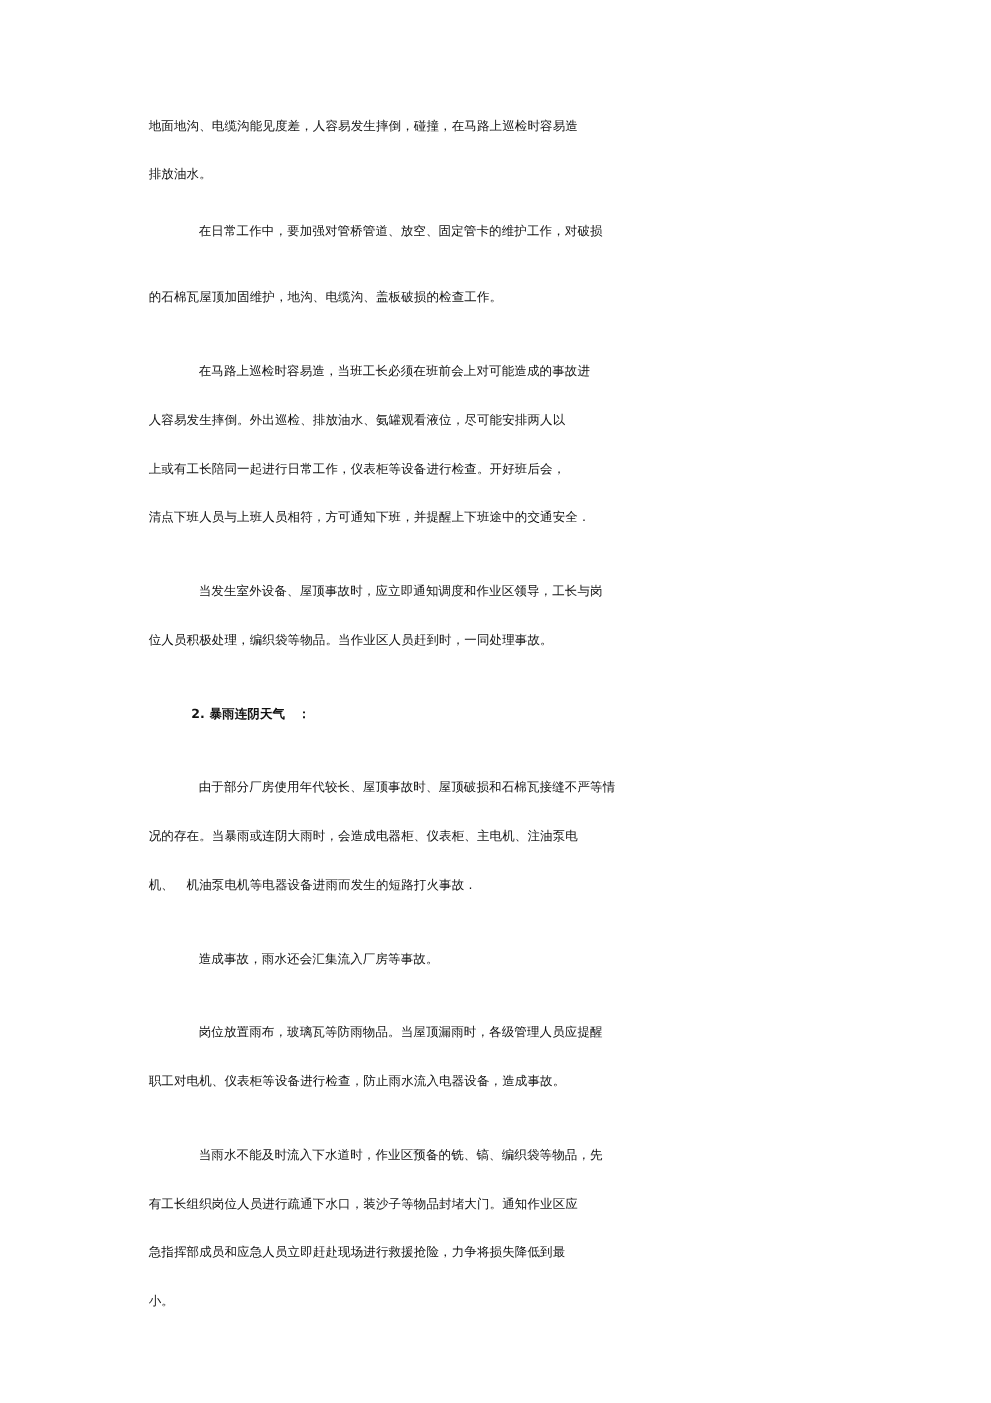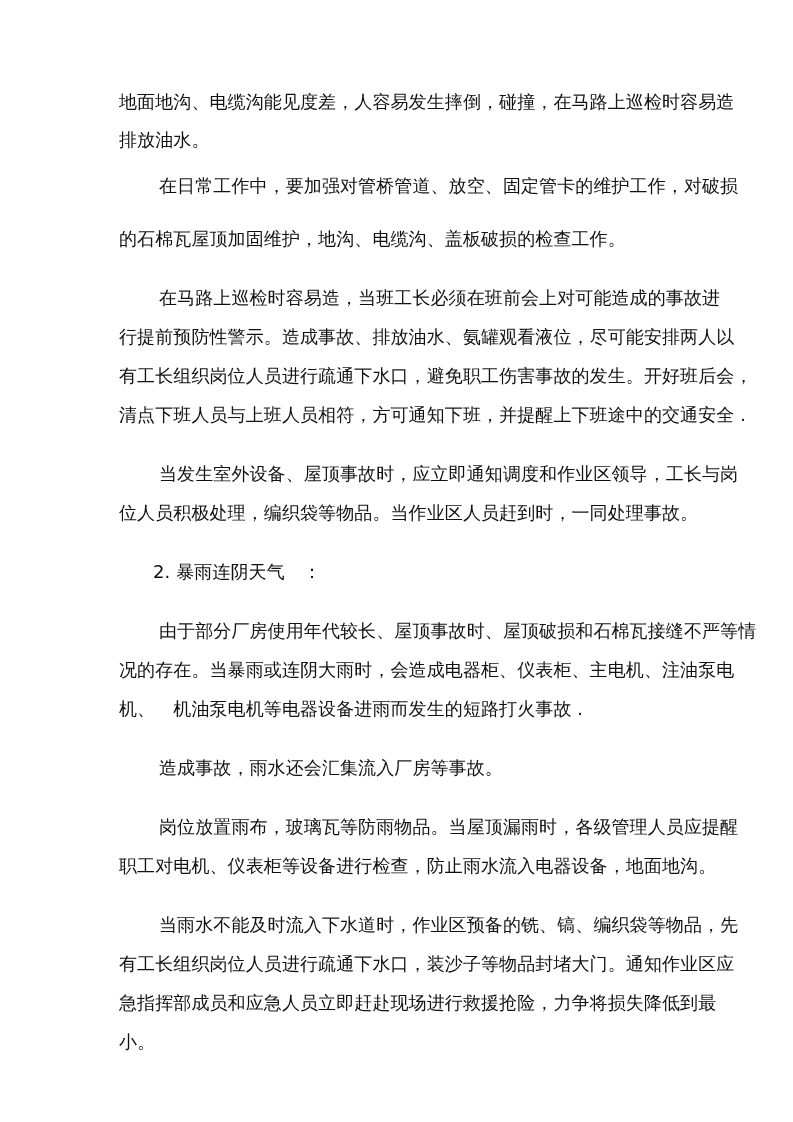--- a/index.html
+++ b/index.html
@@ -18,53 +18,53 @@
     .page {
       position: absolute;
       left: 119px;
       top: 92px;
       width: 556px;
     }
     .line {
       position: absolute;
       left: 0;
       white-space: nowrap;
-      font-size: 18px;
+      font-size: 10px;
       line-height: 20px;
       letter-spacing: 0.1px;
     }
     .indent { left: 40px; }
-    .heading { left: 34px; }
+    .heading { left: 34px; font-weight: bold; }
   </style>
 </head>
 <body>
 
 <div class="page">
   <div class="line" style="top:0px">地面地沟、电缆沟能见度差，人容易发生摔倒，碰撞，在马路上巡检时容易造</div>
   <div class="line" style="top:38px">排放油水。</div>
 
   <div class="line indent" style="top:84px">在日常工作中，要加强对管桥管道、放空、固定管卡的维护工作，对破损</div>
   <div class="line" style="top:137px">的石棉瓦屋顶加固维护，地沟、电缆沟、盖板破损的检查工作。</div>
 
   <div class="line indent" style="top:196px">在马路上巡检时容易造，当班工长必须在班前会上对可能造成的事故进</div>
-  <div class="line" style="top:235px">行提前预防性警示。造成事故、排放油水、氨罐观看液位，尽可能安排两人以</div>
-  <div class="line" style="top:274px">有工长组织岗位人员进行疏通下水口，避免职工伤害事故的发生。开好班后会，</div>
+  <div class="line" style="top:235px">人容易发生摔倒。外出巡检、排放油水、氨罐观看液位，尽可能安排两人以</div>
+  <div class="line" style="top:274px">上或有工长陪同一起进行日常工作，仪表柜等设备进行检查。开好班后会，</div>
   <div class="line" style="top:313px">清点下班人员与上班人员相符，方可通知下班，并提醒上下班途中的交通安全 .</div>
 
   <div class="line indent" style="top:372px">当发生室外设备、屋顶事故时，应立即通知调度和作业区领导，工长与岗</div>
   <div class="line" style="top:411px">位人员积极处理，编织袋等物品。当作业区人员赶到时，一同处理事故。</div>
 
   <div class="line heading" style="top:470px">2. 暴雨连阴天气　：</div>
 
   <div class="line indent" style="top:529px">由于部分厂房使用年代较长、屋顶事故时、屋顶破损和石棉瓦接缝不严等情</div>
   <div class="line" style="top:568px">况的存在。当暴雨或连阴大雨时，会造成电器柜、仪表柜、主电机、注油泵电</div>
   <div class="line" style="top:607px">机、　机油泵电机等电器设备进雨而发生的短路打火事故 .</div>
 
   <div class="line indent" style="top:666px">造成事故，雨水还会汇集流入厂房等事故。</div>
 
   <div class="line indent" style="top:725px">岗位放置雨布，玻璃瓦等防雨物品。当屋顶漏雨时，各级管理人员应提醒</div>
-  <div class="line" style="top:764px">职工对电机、仪表柜等设备进行检查，防止雨水流入电器设备，地面地沟。</div>
+  <div class="line" style="top:764px">职工对电机、仪表柜等设备进行检查，防止雨水流入电器设备，造成事故。</div>
 
   <div class="line indent" style="top:823px">当雨水不能及时流入下水道时，作业区预备的铣、镐、编织袋等物品，先</div>
   <div class="line" style="top:862px">有工长组织岗位人员进行疏通下水口，装沙子等物品封堵大门。通知作业区应</div>
   <div class="line" style="top:901px">急指挥部成员和应急人员立即赶赴现场进行救援抢险，力争将损失降低到最</div>
   <div class="line" style="top:940px">小。</div>
 </div>
 
 </body></html>

